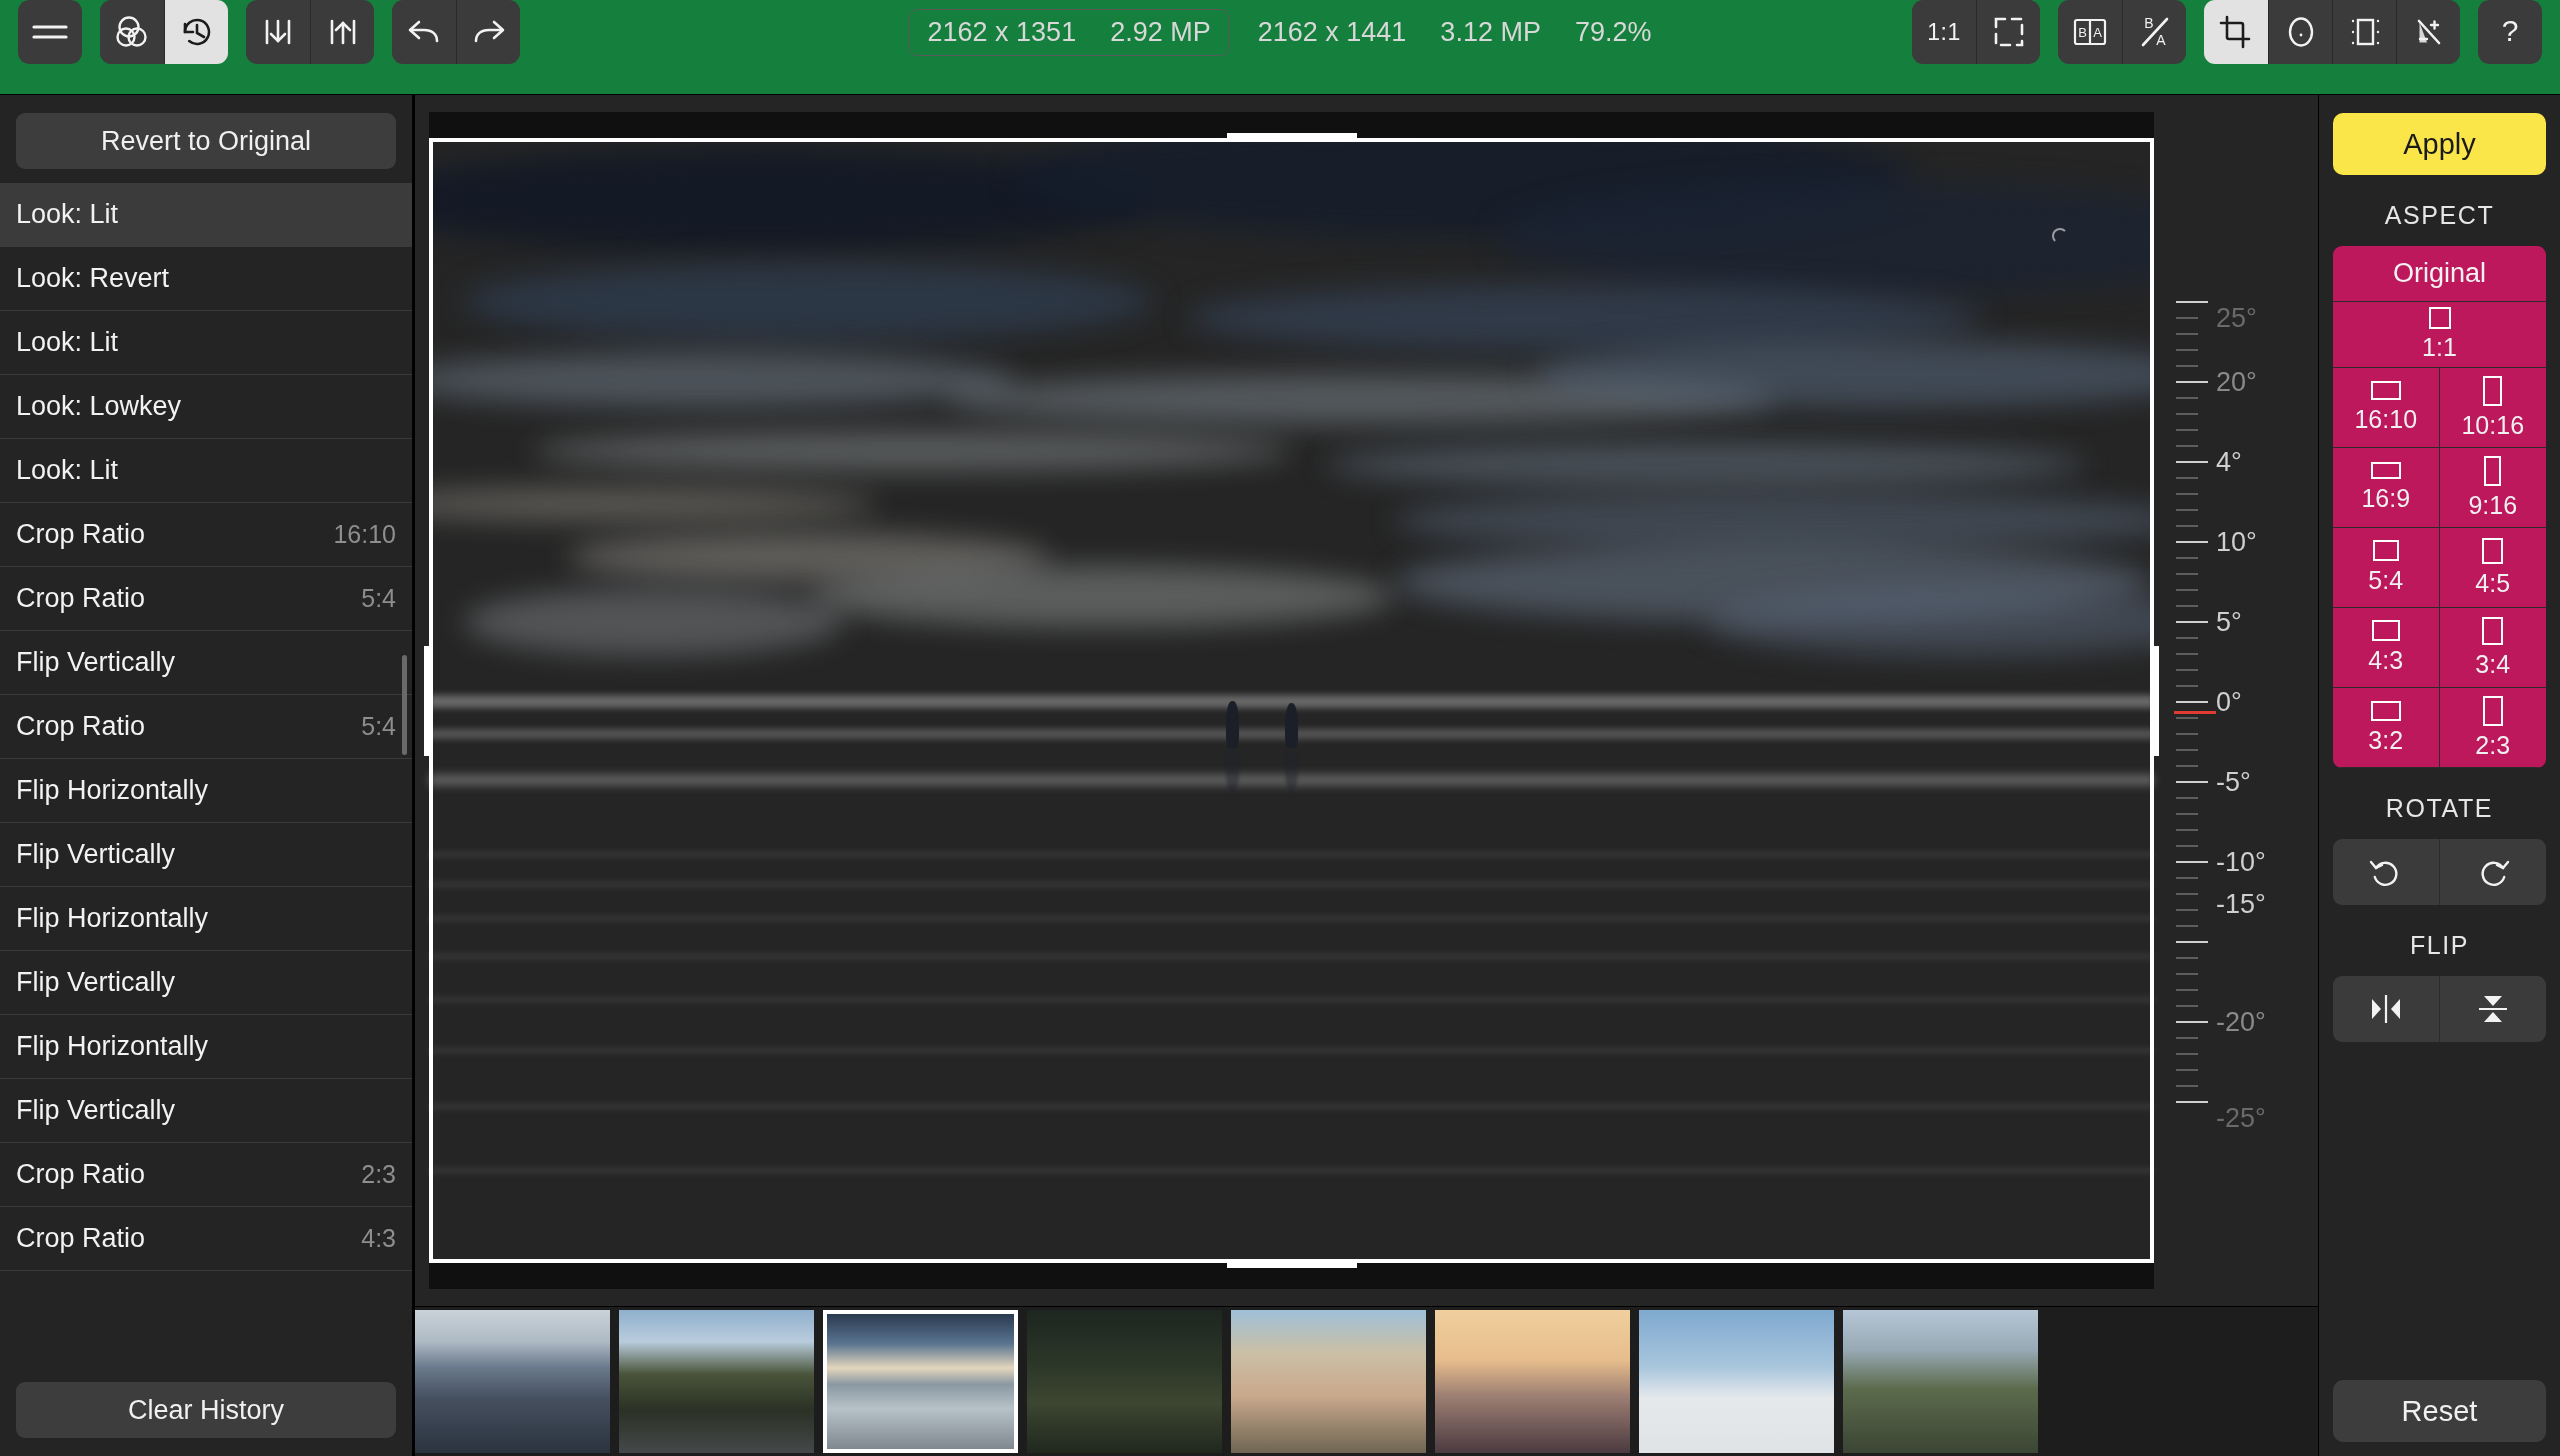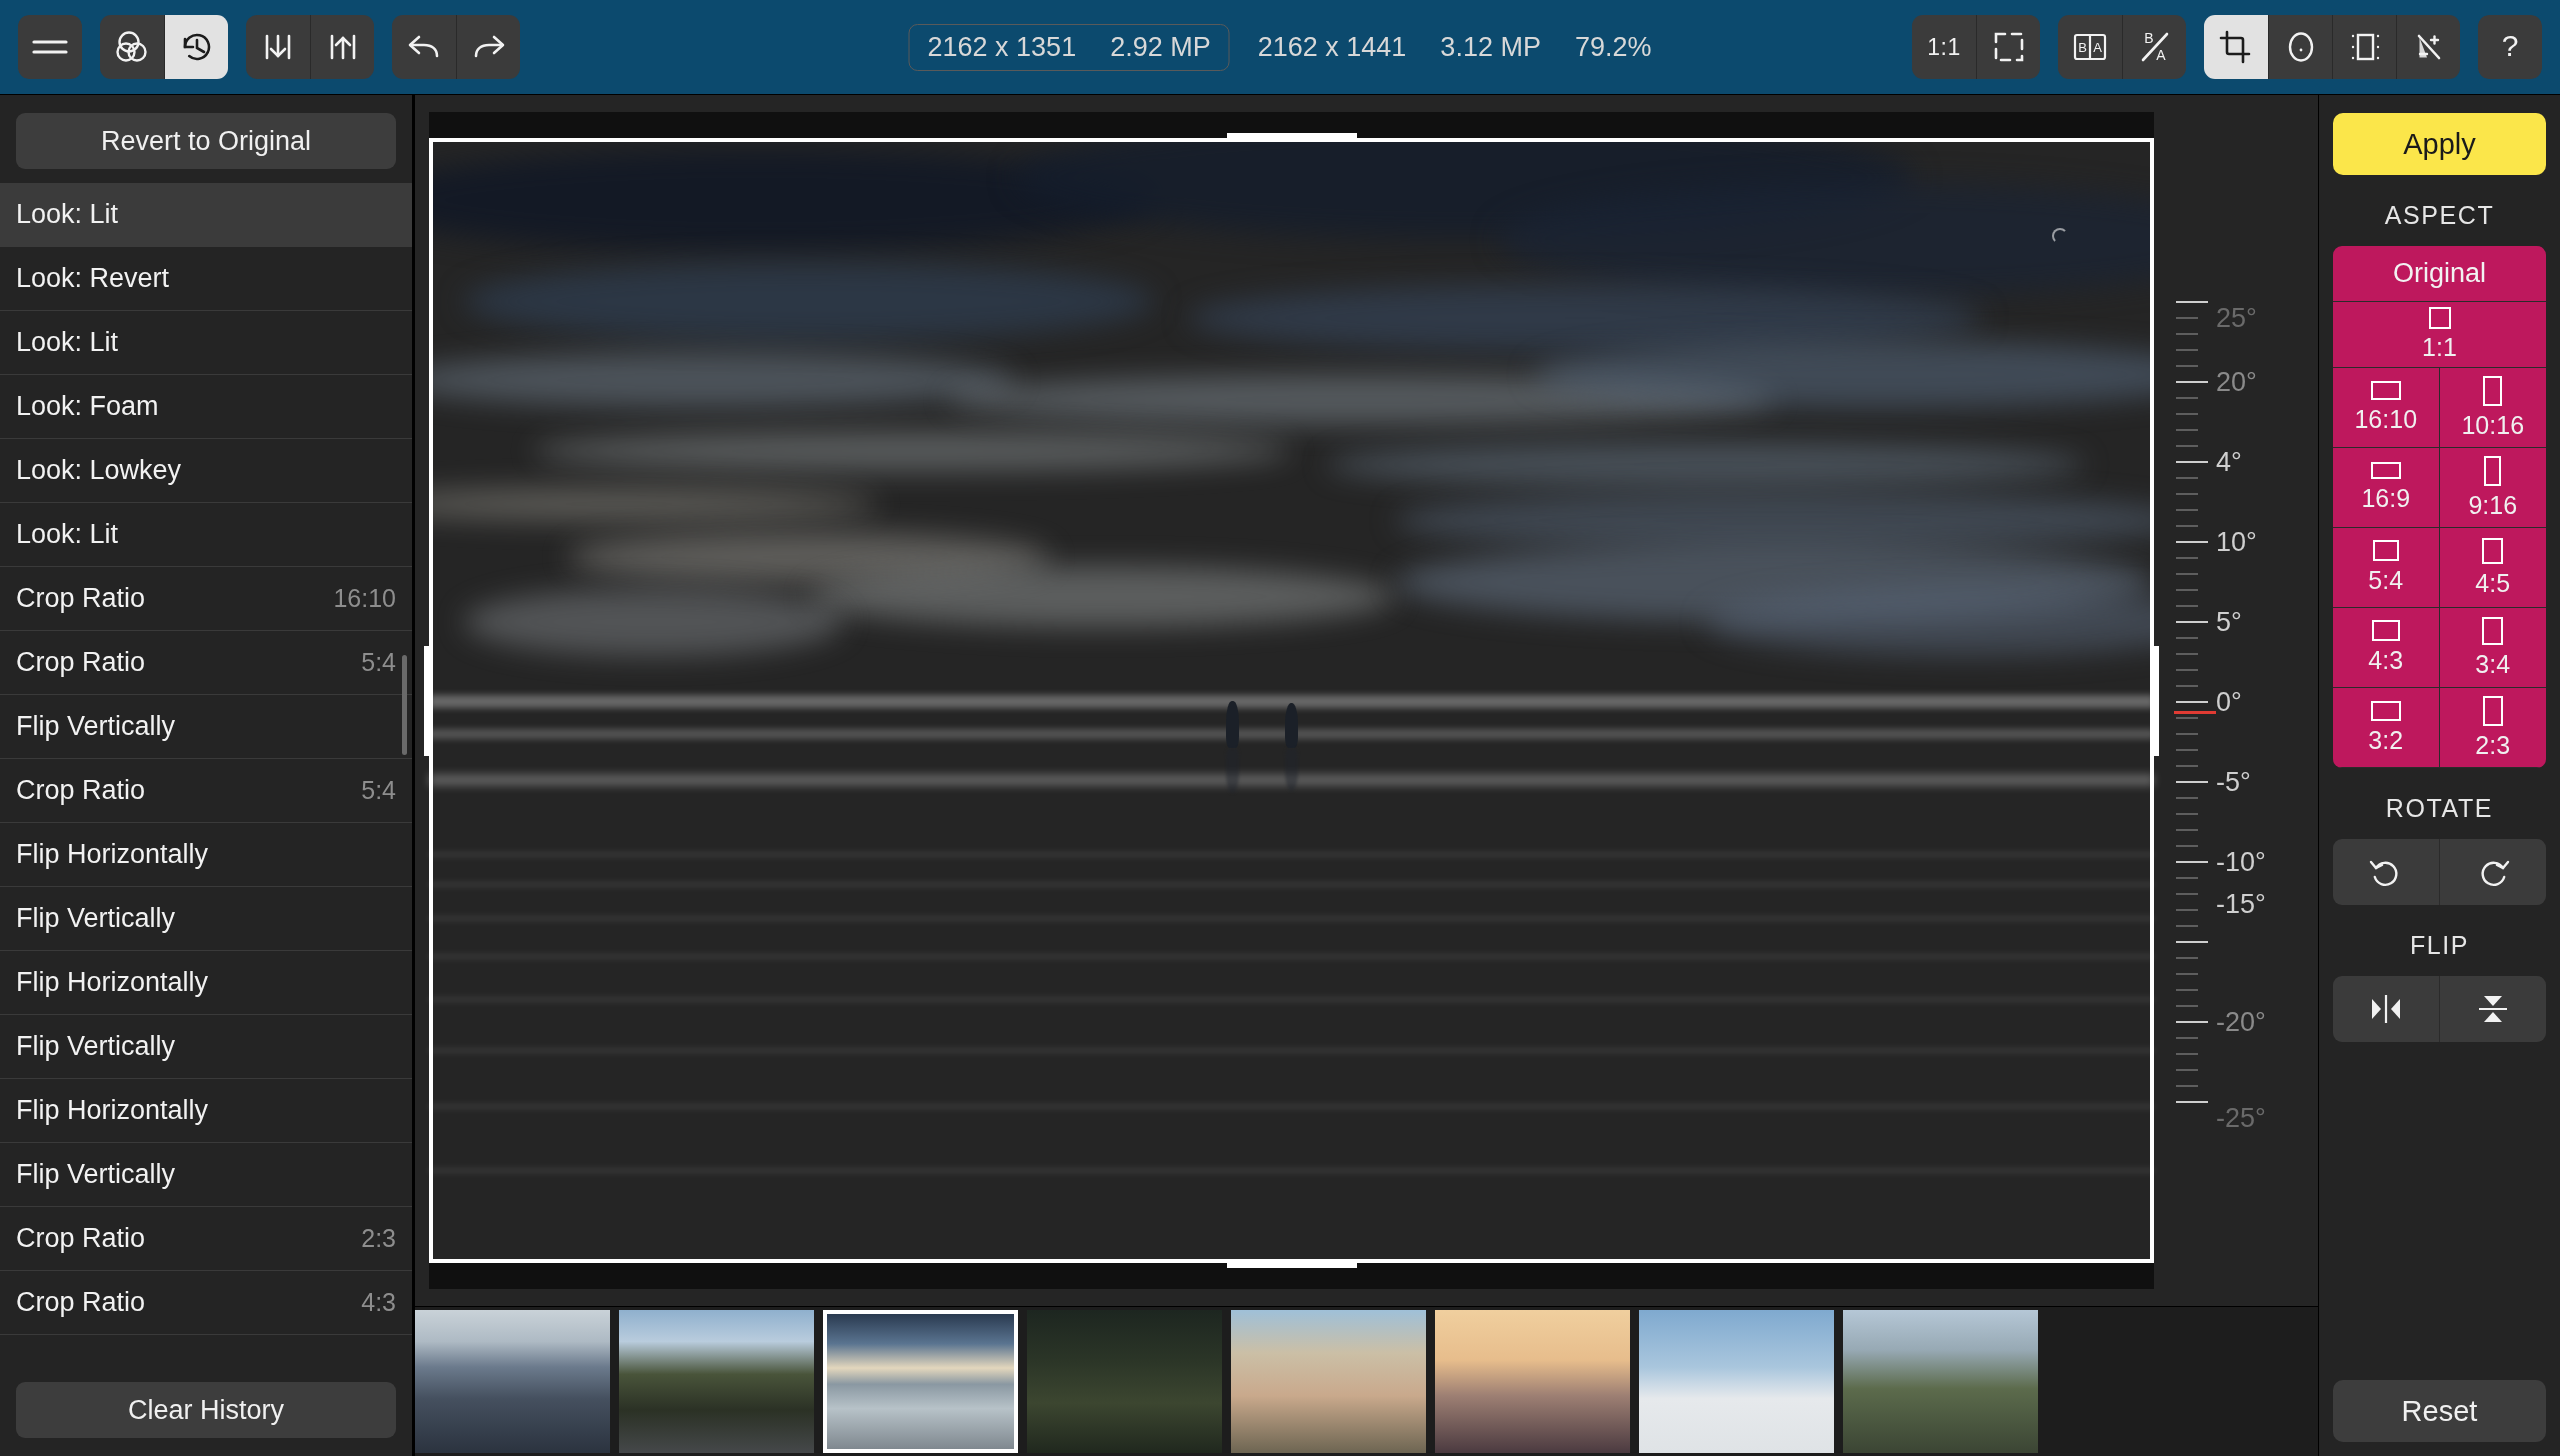--- a/index.html
+++ b/index.html
@@ -8,22 +8,22 @@
     background: #252525;
     font-family: "Liberation Sans", sans-serif;
     overflow: hidden;
     color: #e8e8e8;
   }
   #app { position: relative; width: 2560px; height: 1456px; display: flex; flex-direction: column; }
 
   
   .toolbar {
     height: 95px; min-height: 95px;
-    background: #0c4a6e;
-    display: flex; align-items: center;
+    background: #15803d;
+    display: flex; align-items: flex-start;
     position: relative;
     border-bottom: 1px solid #000;
   }
   .tb-group { display: flex; align-items: center; margin-left: 18px; border-radius: 11px; overflow: hidden; }
   .tb-btn {
     width: 64px; height: 64px;
     background: #3b3b3b;
     display: flex; align-items: center; justify-content: center;
     color: #f2f2f2;
   }
@@ -436,24 +436,20 @@
           <div class="hist-row sel">
             <div class="hist-label">Look: Lit</div>
             <div class="hist-value"></div>
           </div>
           <div class="hist-row">
             <div class="hist-label">Look: Revert</div>
             <div class="hist-value"></div>
           </div>
           <div class="hist-row">
             <div class="hist-label">Look: Lit</div>
-            <div class="hist-value"></div>
-          </div>
-          <div class="hist-row">
-            <div class="hist-label">Look: Foam</div>
             <div class="hist-value"></div>
           </div>
           <div class="hist-row">
             <div class="hist-label">Look: Lowkey</div>
             <div class="hist-value"></div>
           </div>
           <div class="hist-row">
             <div class="hist-label">Look: Lit</div>
             <div class="hist-value"></div>
           </div>

